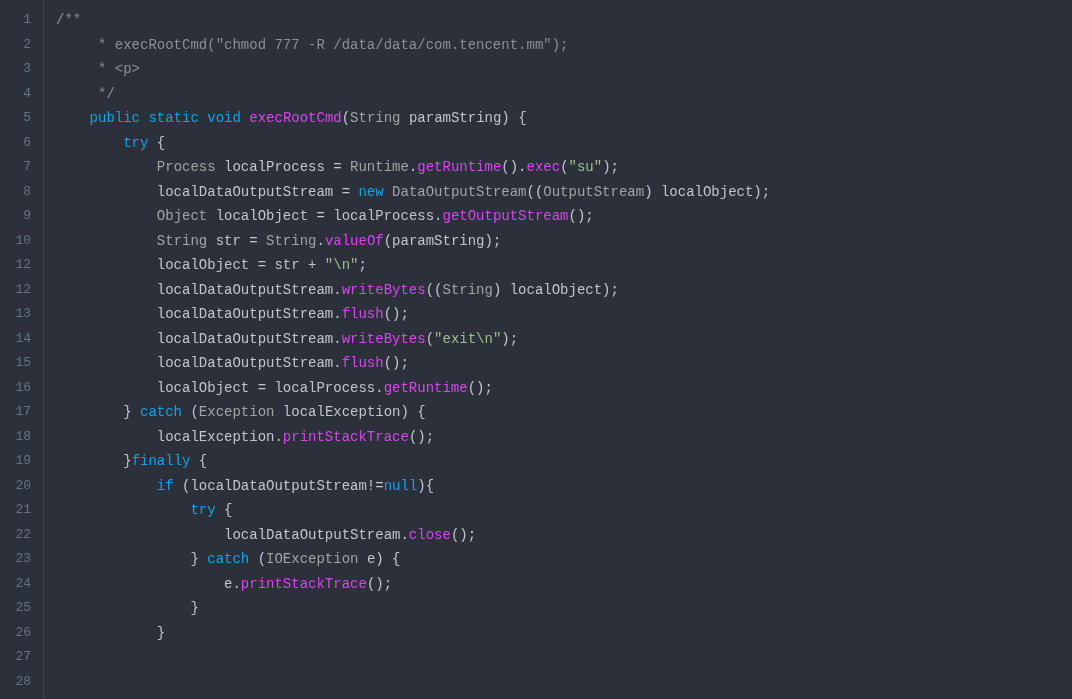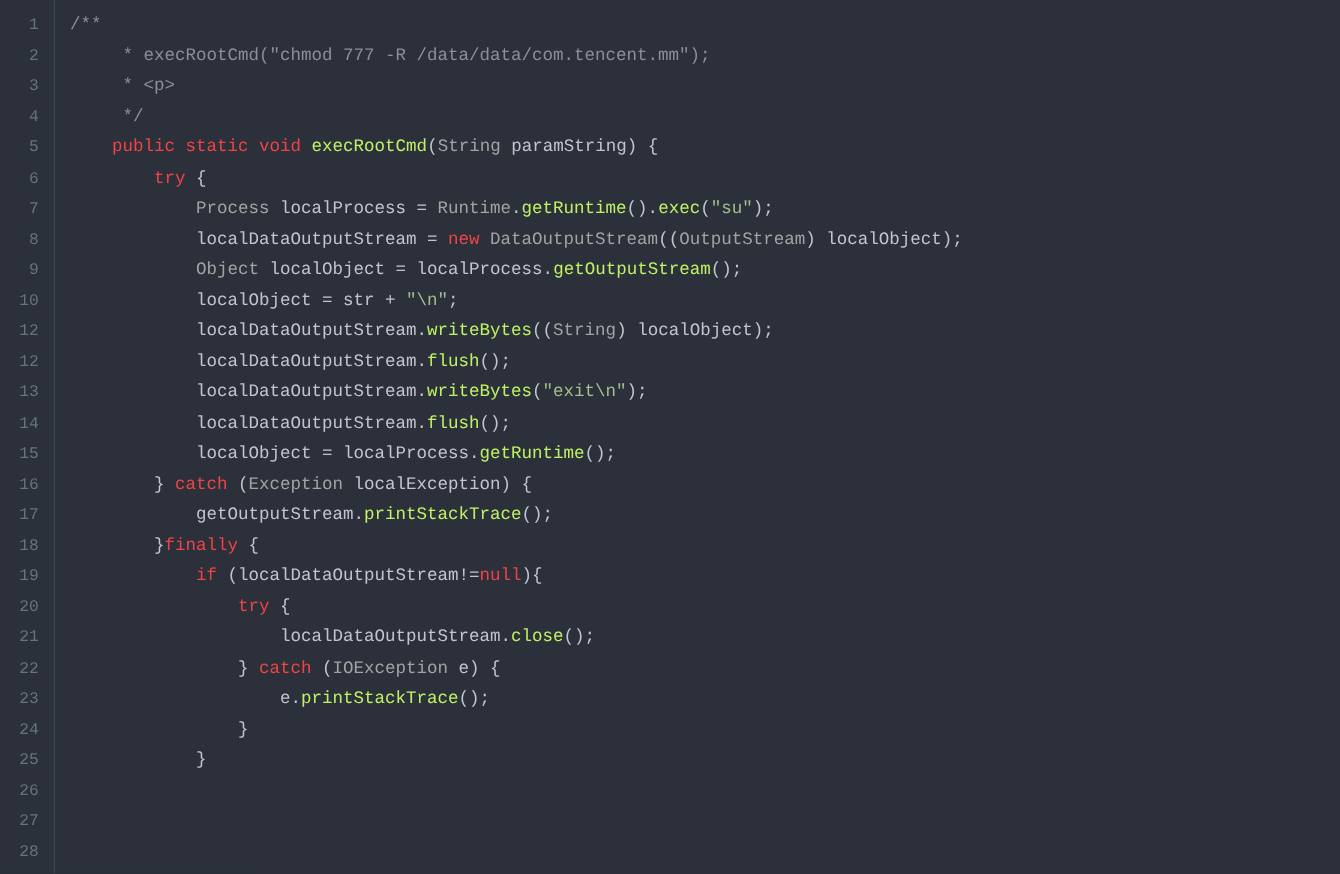--- a/index.html
+++ b/index.html
@@ -39,23 +39,23 @@
   padding: 8px 0 8px 12px;
   overflow: hidden;
 }
 .code-line {
   height: 24.5px;
   line-height: 24.5px;
   white-space: pre;
   font-size: 14px;
 }
 .c-comment { color: #8a8f99; }
-.c-keyword { color: #ef4444; }
+.c-keyword { color: #0ea5e9; }
 .c-type { color: #a3a3a3; }
-.c-method { color: #bef264; }
+.c-method { color: #d946ef; }
 .c-string { color: #a3be8c; }
 .c-punct { color: #c0c5ce; }
 </style>
 </head>
 <body>
 
 <div class="editor">
   <div class="gutter" id="gutter">
       <div class="line-no">1</div>
       <div class="line-no">2</div>
@@ -89,28 +89,29 @@
   <div class="code" id="code">
       <div class="code-line"><span class="c-comment">/**</span></div>
       <div class="code-line"><span class="c-comment">     * execRootCmd("chmod 777 -R /data/data/com.tencent.mm");</span></div>
       <div class="code-line"><span class="c-comment">     * &lt;p&gt;</span></div>
       <div class="code-line"><span class="c-comment">     */</span></div>
       <div class="code-line"><span class="c-punct">    </span><span class="c-keyword">public</span><span class="c-punct"> </span><span class="c-keyword">static</span><span class="c-punct"> </span><span class="c-keyword">void</span><span class="c-punct"> </span><span class="c-method">execRootCmd</span><span class="c-punct">(</span><span class="c-type">String</span><span class="c-punct"> paramString) {</span></div>
       <div class="code-line"><span class="c-punct">        </span><span class="c-keyword">try</span><span class="c-punct"> {</span></div>
       <div class="code-line"><span class="c-punct">            </span><span class="c-type">Process</span><span class="c-punct"> localProcess = </span><span class="c-type">Runtime</span><span class="c-punct">.</span><span class="c-method">getRuntime</span><span class="c-punct">().</span><span class="c-method">exec</span><span class="c-punct">(</span><span class="c-string">"su"</span><span class="c-punct">);</span></div>
       <div class="code-line"><span class="c-punct">            localDataOutputStream = </span><span class="c-keyword">new</span><span class="c-punct"> </span><span class="c-type">DataOutputStream</span><span class="c-punct">((</span><span class="c-type">OutputStream</span><span class="c-punct">) localObject);</span></div>
       <div class="code-line"><span class="c-punct">            </span><span class="c-type">Object</span><span class="c-punct"> localObject = localProcess.</span><span class="c-method">getOutputStream</span><span class="c-punct">();</span></div>
+      <div class="code-line"><span class="c-punct">            </span><span class="c-type">String</span><span class="c-punct"> str = </span><span class="c-type">String</span><span class="c-punct">.</span><span class="c-method">valueOf</span><span class="c-punct">(paramString);</span></div>
       <div class="code-line"><span class="c-punct">            localObject = str + </span><span class="c-string">"\n"</span><span class="c-punct">;</span></div>
       <div class="code-line"><span class="c-punct">            localDataOutputStream.</span><span class="c-method">writeBytes</span><span class="c-punct">((</span><span class="c-type">String</span><span class="c-punct">) localObject);</span></div>
       <div class="code-line"><span class="c-punct">            localDataOutputStream.</span><span class="c-method">flush</span><span class="c-punct">();</span></div>
       <div class="code-line"><span class="c-punct">            localDataOutputStream.</span><span class="c-method">writeBytes</span><span class="c-punct">(</span><span class="c-string">"exit\n"</span><span class="c-punct">);</span></div>
       <div class="code-line"><span class="c-punct">            localDataOutputStream.</span><span class="c-method">flush</span><span class="c-punct">();</span></div>
       <div class="code-line"><span class="c-punct">            localObject = localProcess.</span><span class="c-method">getRuntime</span><span class="c-punct">();</span></div>
       <div class="code-line"><span class="c-punct">        } </span><span class="c-keyword">catch</span><span class="c-punct"> (</span><span class="c-type">Exception</span><span class="c-punct"> localException) {</span></div>
-      <div class="code-line"><span class="c-punct">            getOutputStream.</span><span class="c-method">printStackTrace</span><span class="c-punct">();</span></div>
+      <div class="code-line"><span class="c-punct">            localException.</span><span class="c-method">printStackTrace</span><span class="c-punct">();</span></div>
       <div class="code-line"><span class="c-punct">        }</span><span class="c-keyword">finally</span><span class="c-punct"> {</span></div>
       <div class="code-line"><span class="c-punct">            </span><span class="c-keyword">if</span><span class="c-punct"> (localDataOutputStream!=</span><span class="c-keyword">null</span><span class="c-punct">){</span></div>
       <div class="code-line"><span class="c-punct">                </span><span class="c-keyword">try</span><span class="c-punct"> {</span></div>
       <div class="code-line"><span class="c-punct">                    localDataOutputStream.</span><span class="c-method">close</span><span class="c-punct">();</span></div>
       <div class="code-line"><span class="c-punct">                } </span><span class="c-keyword">catch</span><span class="c-punct"> (</span><span class="c-type">IOException</span><span class="c-punct"> e) {</span></div>
       <div class="code-line"><span class="c-punct">                    e.</span><span class="c-method">printStackTrace</span><span class="c-punct">();</span></div>
       <div class="code-line"><span class="c-punct">                }</span></div>
       <div class="code-line"><span class="c-punct">            }</span></div>
     </div>
 </div>

